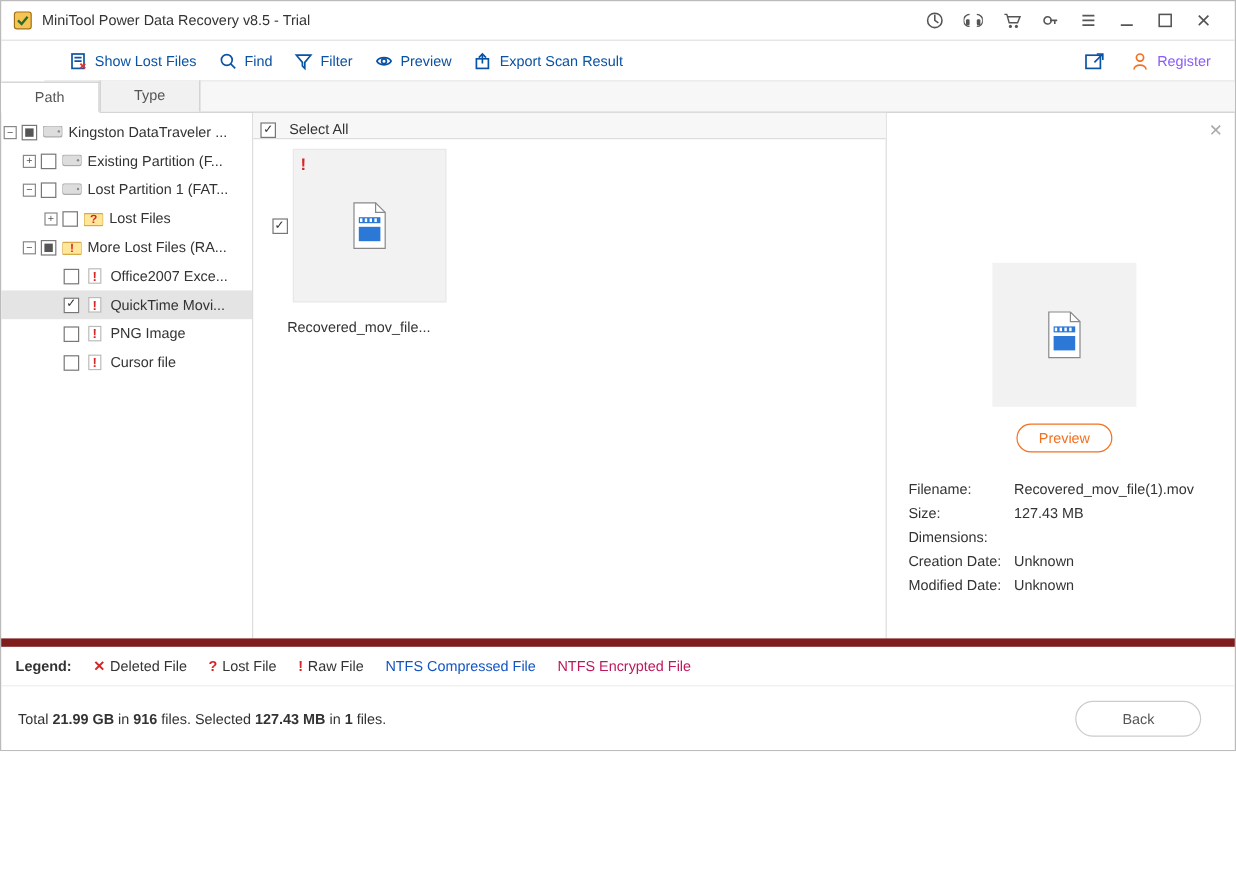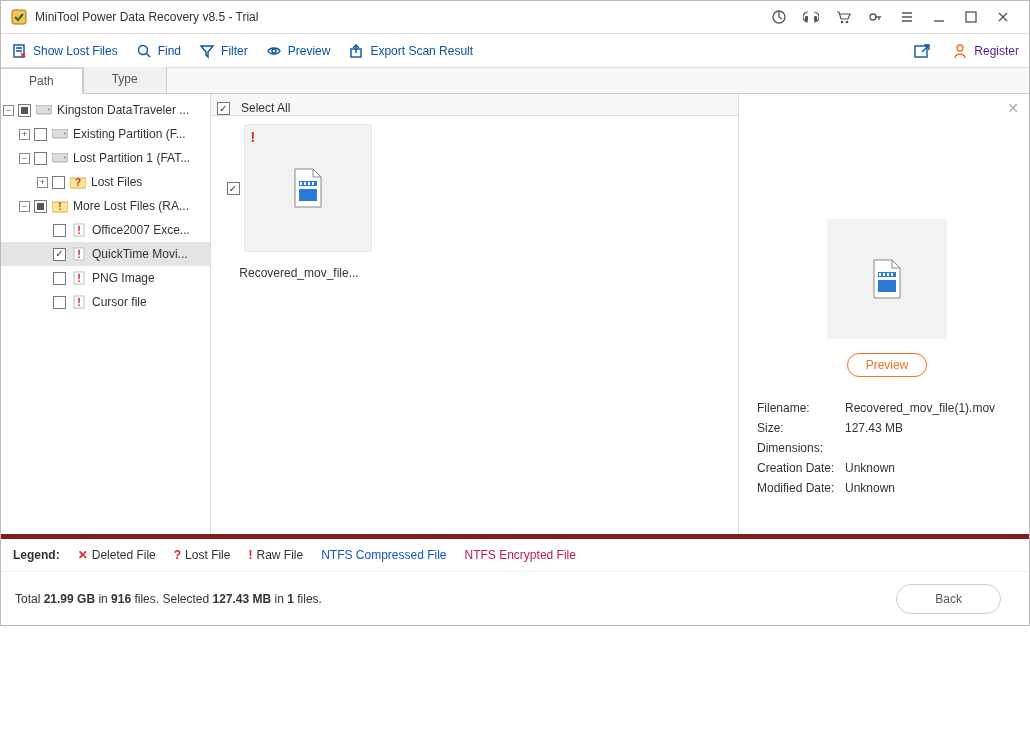--- a/index.html
+++ b/index.html
@@ -5,21 +5,21 @@
   * { box-sizing: border-box; }
   html, body { margin:0; padding:0; font-family: "Segoe UI", Tahoma, Arial, sans-serif; font-size:12px; color:#333; background:#fff; }
   .window { width:1030px; height:626px; border:1px solid #bbb; display:flex; flex-direction:column; background:#fff; position:relative; }
   
   .titlebar { height:33px; display:flex; align-items:center; padding:0 10px; border-bottom:1px solid #e0e0e0; }
   .titlebar .app-icon { width:16px; height:16px; margin-right:8px; }
   .titlebar .title { flex:0 0 auto; font-size:12px; color:#333; }
   .titlebar .spacer { flex:1; }
   .titlebar .tb-btn { width:32px; height:32px; display:flex; align-items:center; justify-content:center; cursor:pointer; color:#555; }
   
-  .toolbar { height:34px; border-bottom:1px solid #e0e0e0; display:flex; align-items:center; padding:0 10px; gap:18px; }
+  .toolbar { height:34px; border-bottom:1px solid #e0e0e0; display:flex; align-items:center; padding:0 20px; gap:18px;margin-left:36px; }
   .tool-item { display:flex; align-items:center; gap:6px; color:#0a52a3; cursor:pointer; font-size:12px; }
   .tool-item svg { display:block; }
   .toolbar .spacer { flex:1; }
   .tool-export { color:#0a52a3; }
   .tool-register { color:#f37021; }
   .tool-share { color:#0a52a3; }
   .tool-icon-only { width:24px; display:flex; justify-content:center; cursor:pointer; }
   
   .main { flex:1; display:flex; flex-direction:column; min-height:0; }
   .tabs { height:26px; display:flex; align-items:flex-end; border-bottom:1px solid #ccc; background:#f7f7f7; padding-left:0; }
@@ -53,21 +53,21 @@
   
   .details-pane { width:290px; padding:10px 12px 10px 18px; position:relative; display:flex; flex-direction:column; align-items:center; }
   .details-pane .close-x { position:absolute; top:6px; right:10px; color:#aaa; cursor:pointer; font-size:14px;}
   .preview-box { width:120px; height:120px; background:#f2f2f2; display:flex; align-items:center; justify-content:center; margin-top:115px;}
   .preview-btn { margin-top:14px; padding:4px 18px; border:1px solid #f37021; color:#f37021; border-radius:14px; background:#fff; cursor:pointer; font-size:12px;}
   .meta { width:100%; margin-top:24px; font-size:12px; color:#333;}
   .meta-row { display:flex; margin-bottom:6px; }
   .meta-label { width:88px; color:#333; }
   .meta-value { flex:1; }
   
-  .legend { height:26px; border-top:5px solid #7f1d1d; display:flex; align-items:center; gap:18px; padding:16px 12px; font-size:12px;}
+  .legend { height:26px; border-top:7px solid #7f1d1d; display:flex; align-items:center; gap:18px; padding:16px 12px; font-size:12px;}
   .legend b { font-weight:bold;}
   .lg-item { display:flex; align-items:center; gap:4px;}
   .footer { height:54px; border-top:1px solid #eee; display:flex; align-items:center; padding:0 14px; font-size:12px;}
   .footer .spacer{flex:1;}
   .btn { height:30px; padding:0 38px; border-radius:15px; font-size:12px; cursor:pointer; display:flex; align-items:center; justify-content:center;}
   .btn-back { border:1px solid #ccc; color:#555; background:#fff; margin-right:14px;}
   .btn-save { border:none; background:#f37021; color:#fff; }
   .indent { display:inline-block; }
   
   .icon-stroke { stroke:#0a52a3; stroke-width:1.4; fill:none; }
@@ -171,21 +171,21 @@
         </svg>
       <span>Export Scan Result</span>
     </div>
     <span class="spacer"></span>
     <div class="tool-icon-only tool-share">
       <svg width="18" height="18">
           <rect x="2" y="4" width="12" height="11" fill="none" stroke="#0a52a3" stroke-width="1.4"></rect>
           <path d="M9 10 L16 3 M11 3 H16 V8" stroke="#0a52a3" stroke-width="1.4" fill="none"></path>
         </svg>
     </div>
-    <div class="tool-item tool-register" style="color:#4c1d95;text-align:center;">
+    <div class="tool-item tool-register" style="color:#8b5cf6;text-align:center;">
       <svg width="16" height="16">
           <circle cx="8" cy="5" r="3" fill="none" stroke="#f37021" stroke-width="1.4"></circle>
           <path d="M3 15 C3 10 13 10 13 15" fill="none" stroke="#f37021" stroke-width="1.4"></path>
         </svg>
       <span>Register</span>
     </div>
   </div>
 
   <div class="main">
 

